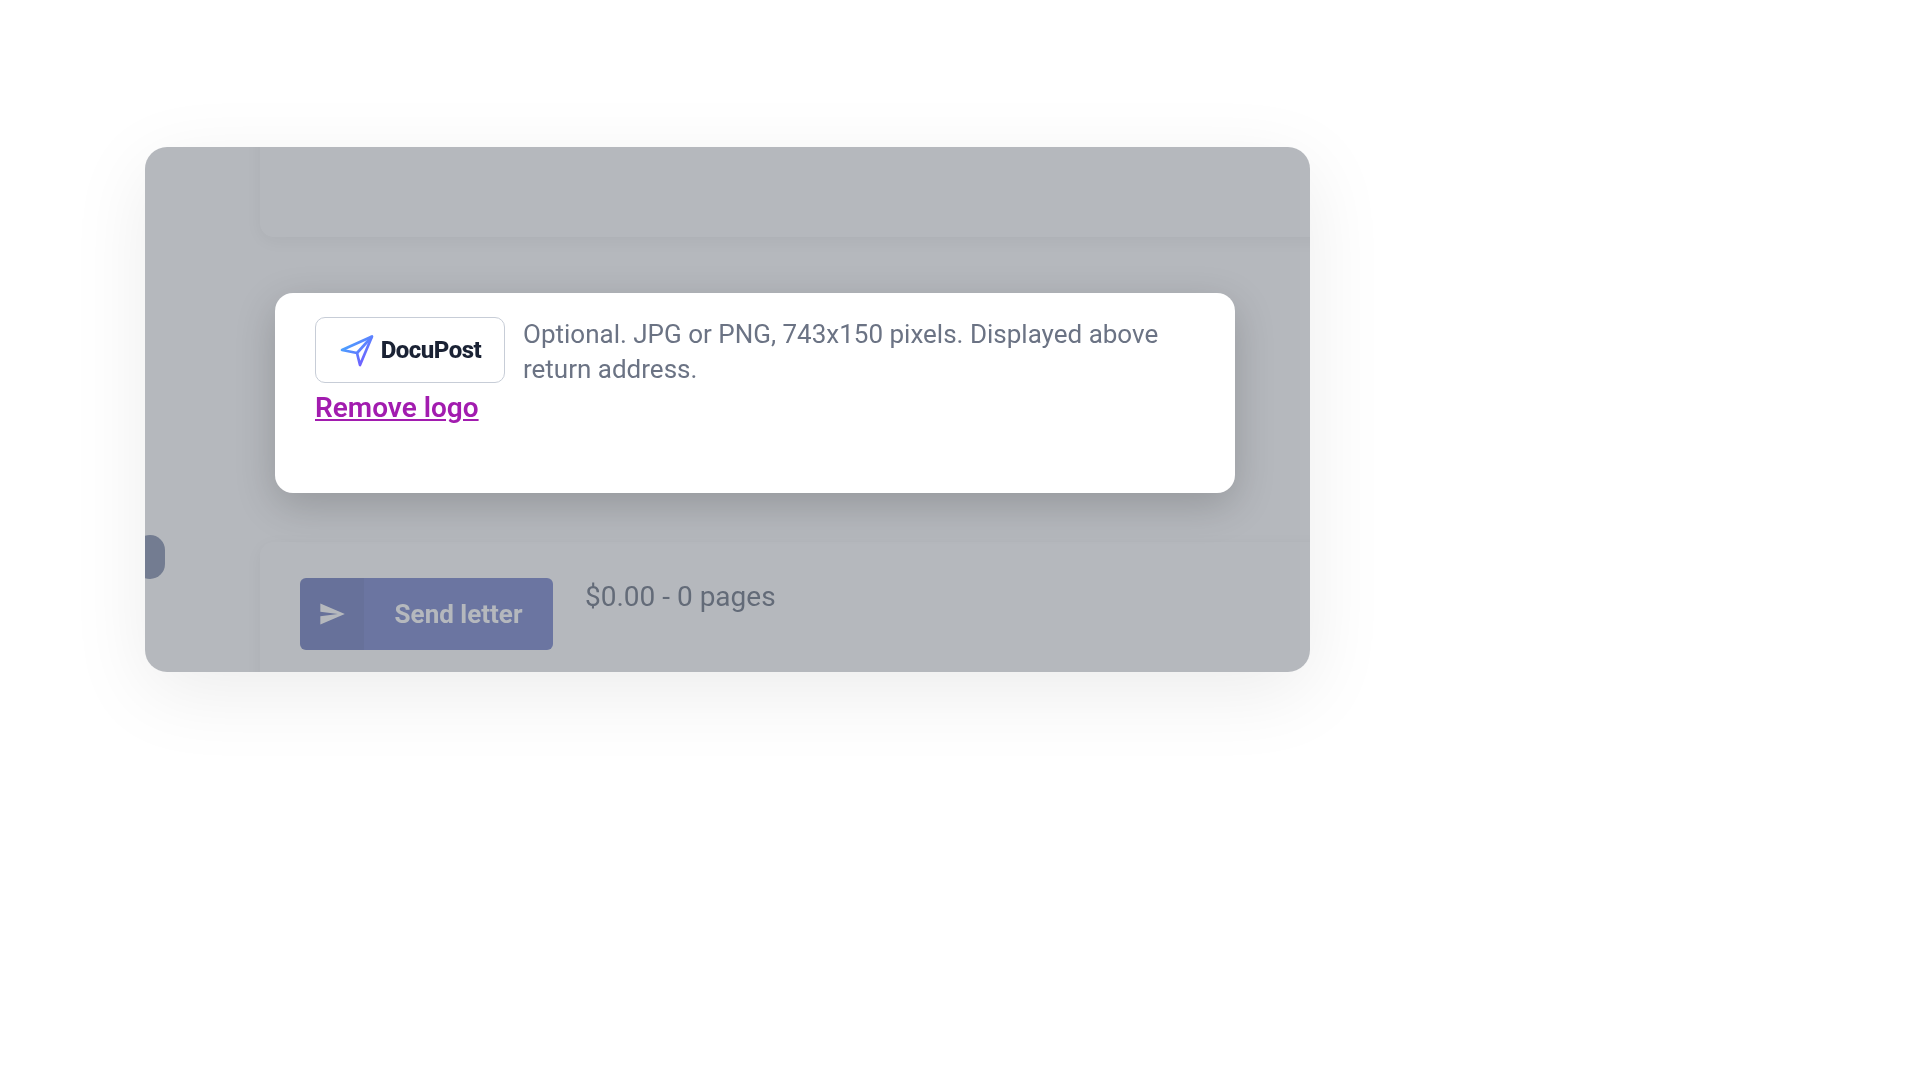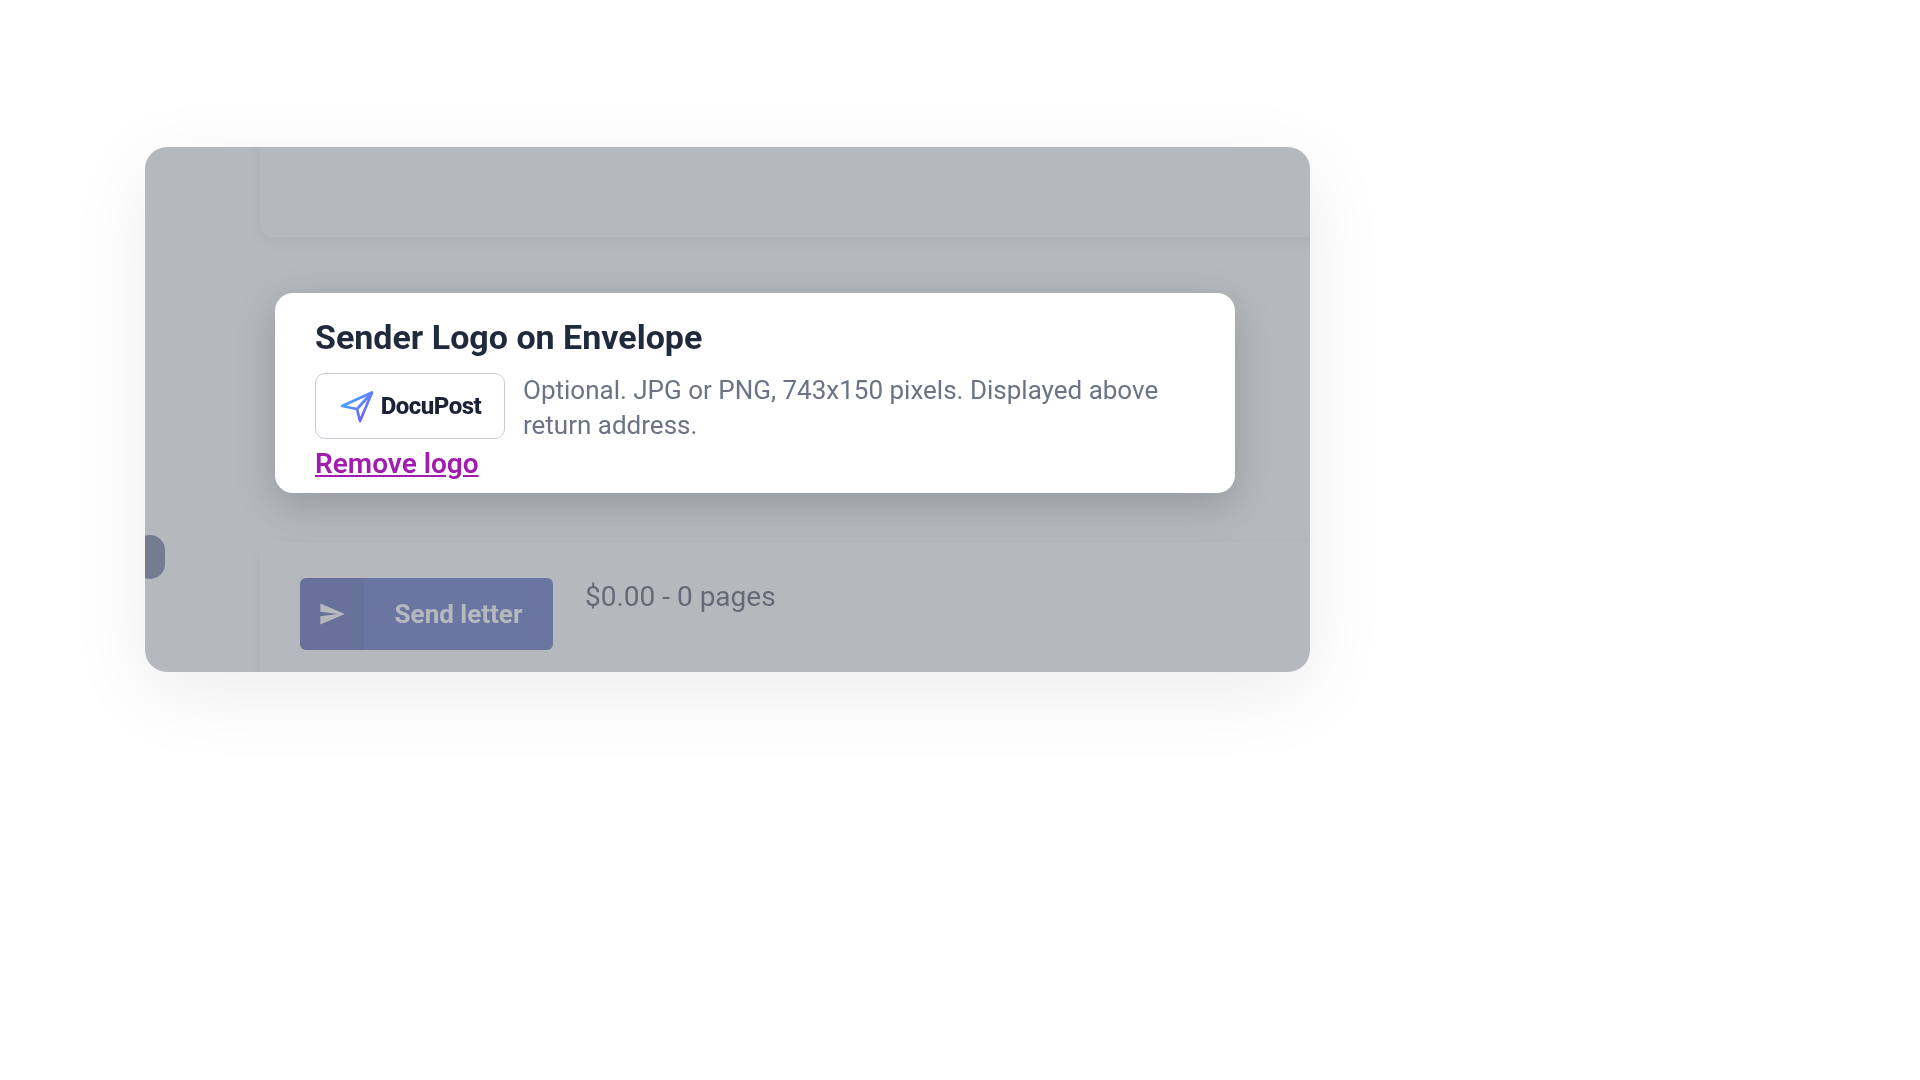--- a/index.html
+++ b/index.html
@@ -187,21 +187,20 @@
       <div class="price-text">$0.00 - 0 pages</div>
     </div>
 
   </div>
 
   <div class="side-nub"></div>
 
   <div class="dim-overlay"></div>
 
   <div class="logo-card">
-    <div class="logo-title">Sender Logo on Envelope</div>
     <div class="logo-row">
       <div class="left-col">
         <div class="logo-box">
           <span>
             <svg width="36" height="36" viewBox="0 0 24 24">
               <defs>
                 <linearGradient id="g1" x1="0" y1="0" x2="1" y2="1">
                   <stop offset="0%" stop-color="#3fb7ff"></stop>
                   <stop offset="100%" stop-color="#7a4dff"></stop>
                 </linearGradient>

